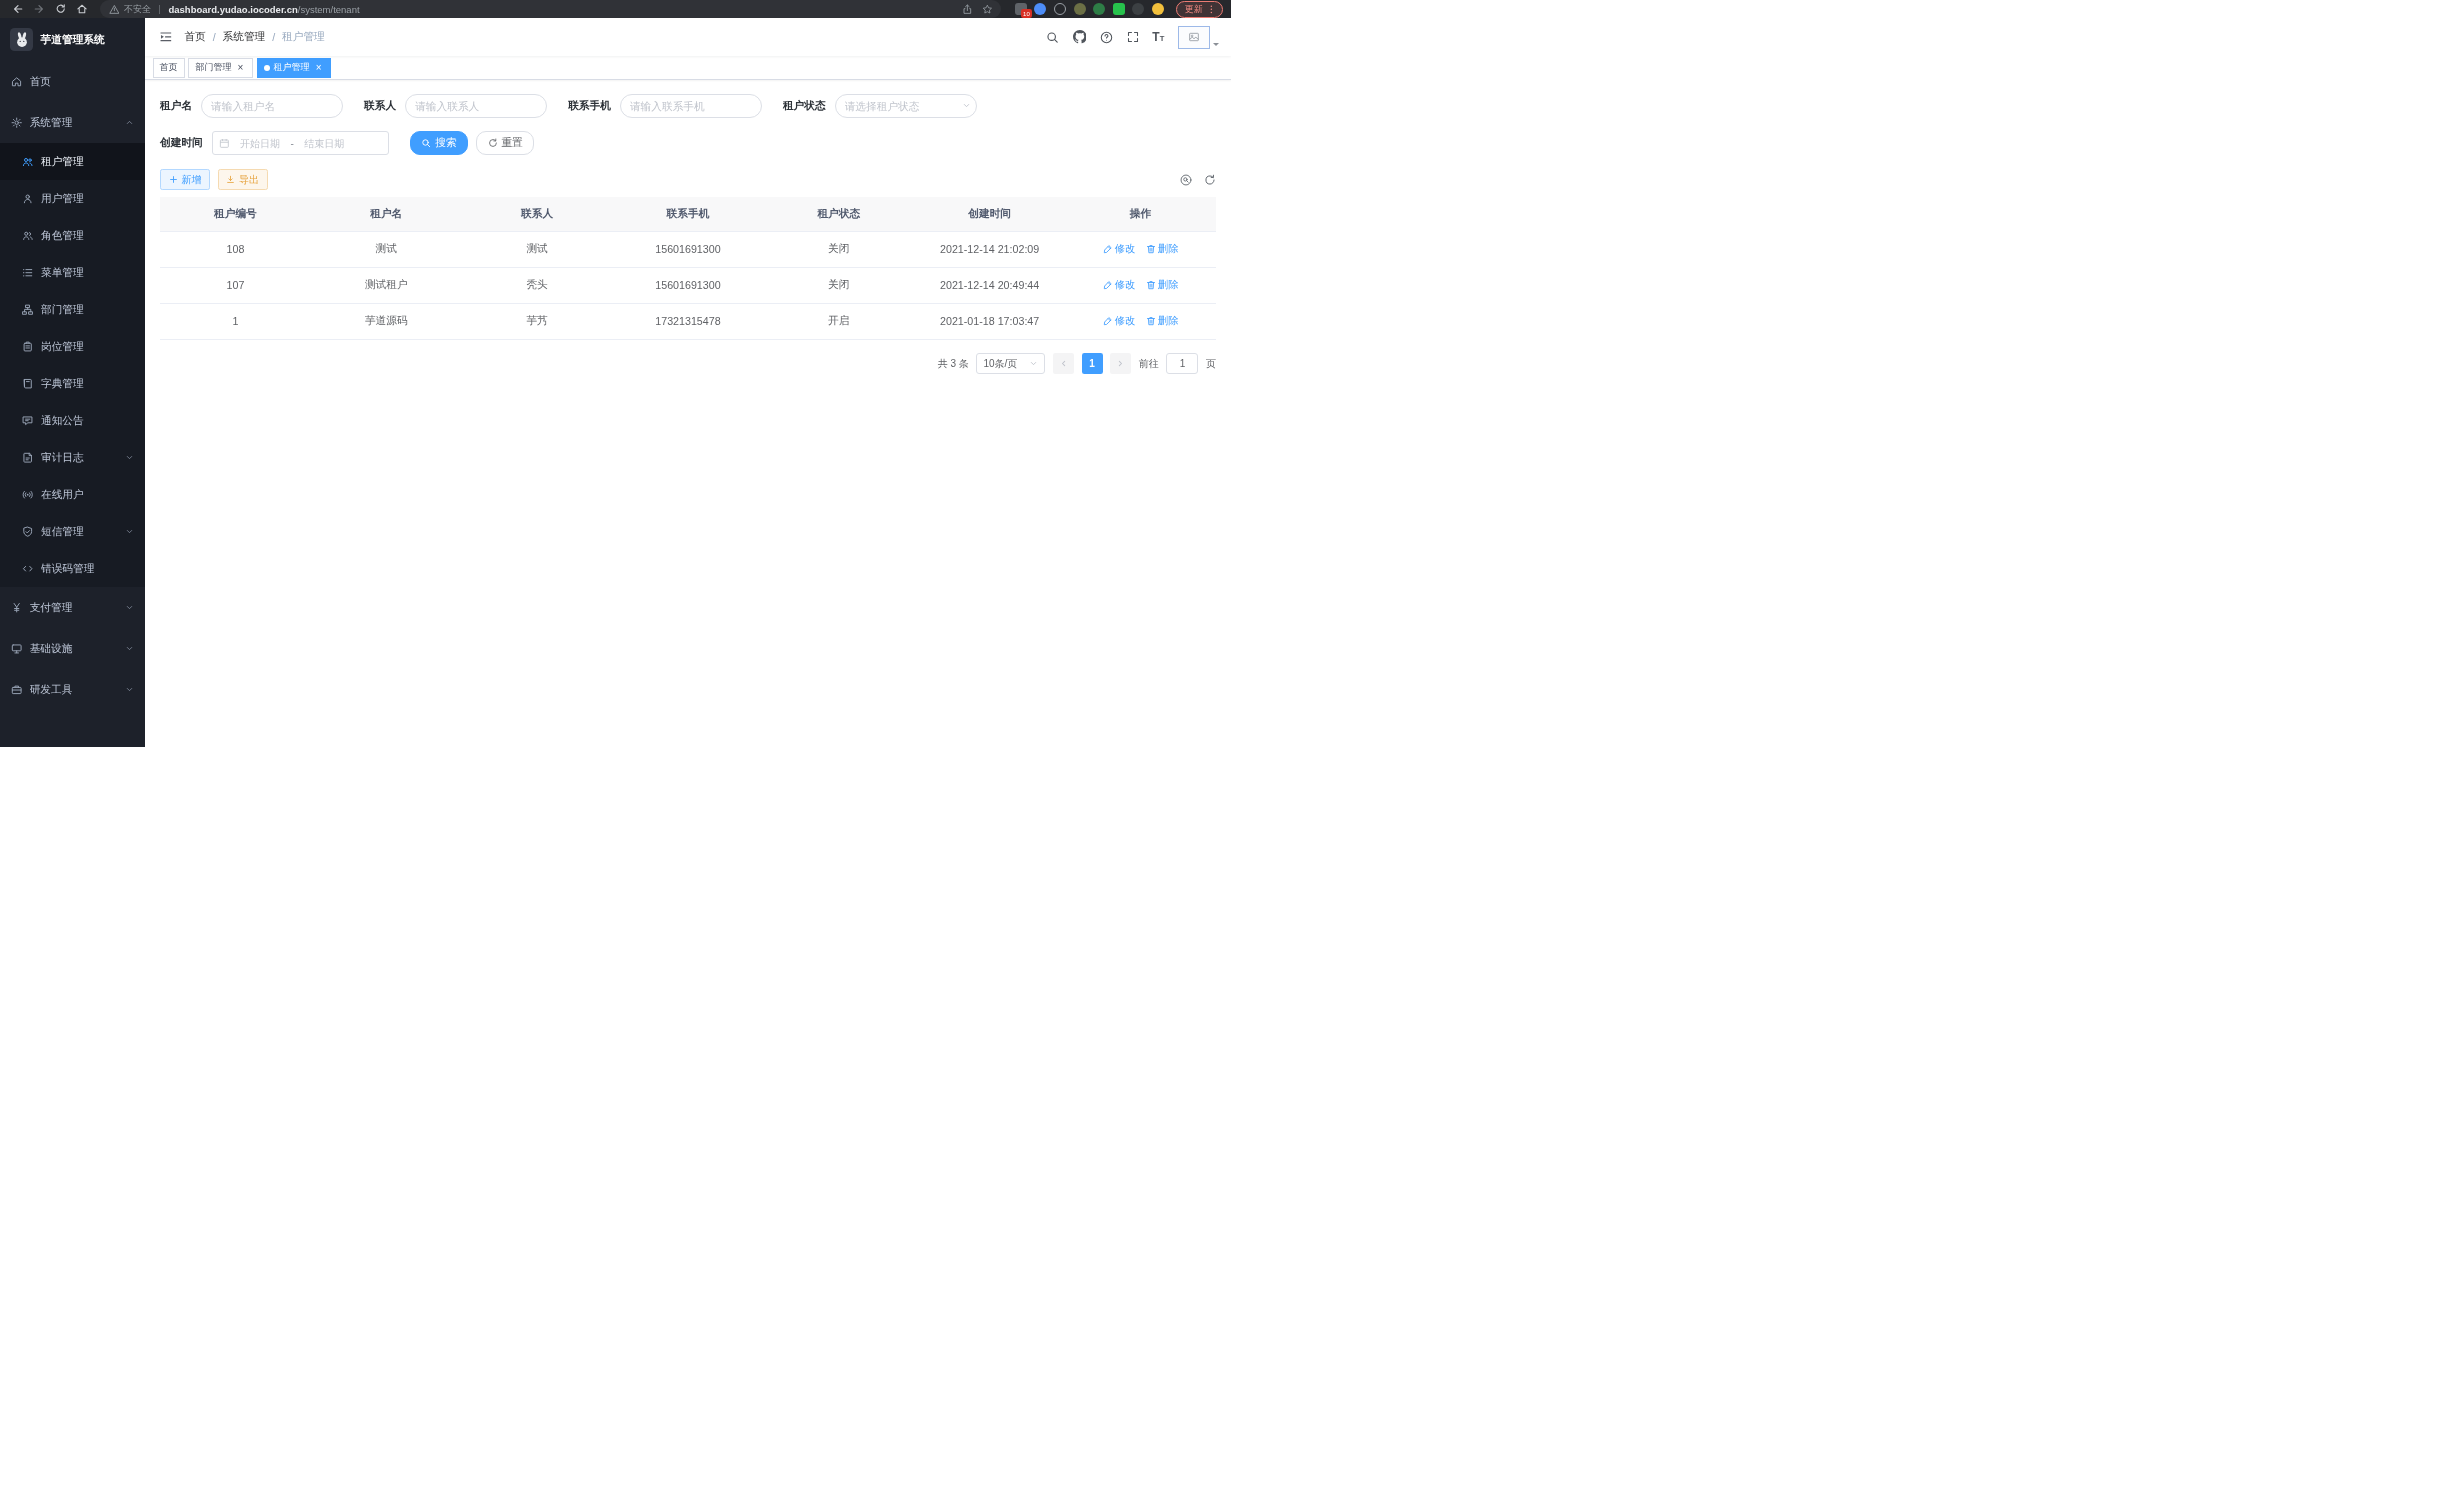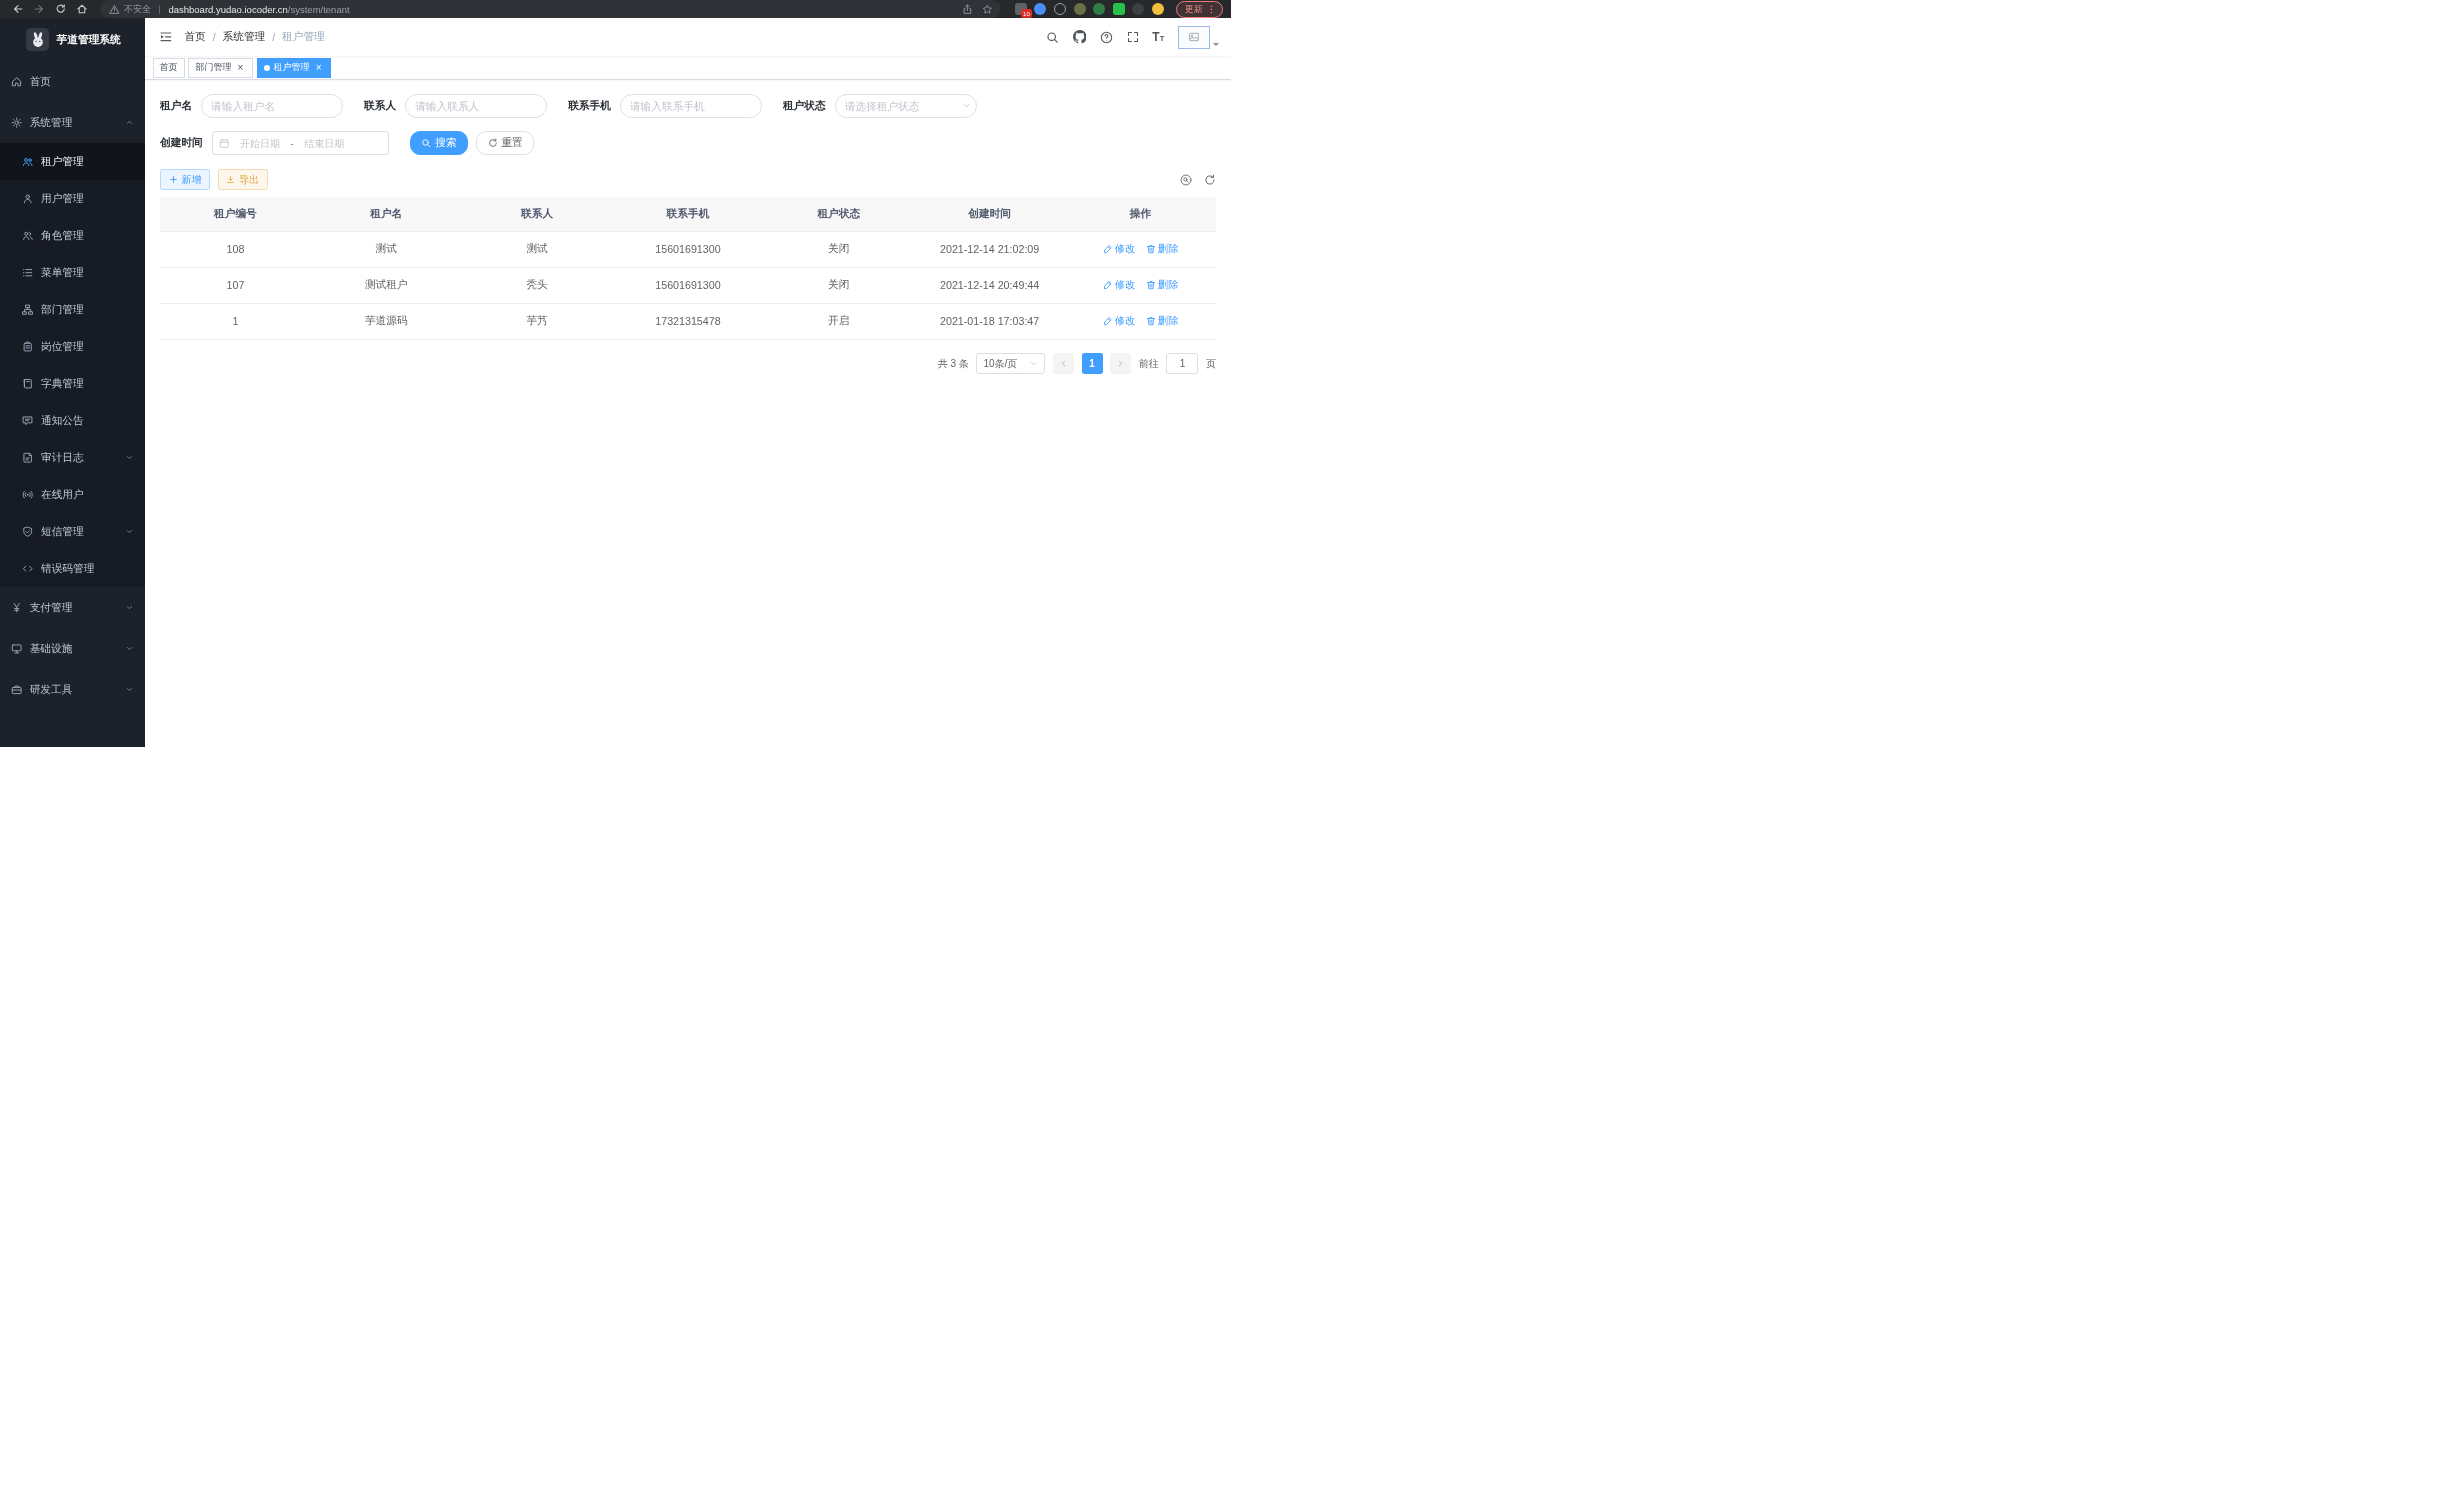--- a/index.html
+++ b/index.html
@@ -11,34 +11,34 @@
 
 
 .browser-bar{height:18px;flex:none;background:#26282c;display:flex;align-items:center;padding:0 7.6px;gap:1.5px;color:#c9ccd1}
 .bb-btn{width:20px;height:20px;border-radius:50%;display:flex;align-items:center;justify-content:center;flex:none;cursor:pointer}
 .bb-btn.dim{color:#6e7278}
 .omnibox{flex:1;height:18px;margin:0 6px;background:#303237;border-radius:9px;display:flex;align-items:center;padding:0 9px;gap:4.6px;min-width:0;cursor:text}
 .warn-ic{color:#9aa0a6;display:flex}
 .sec-label{color:#9aa0a6;font-size:9px;white-space:nowrap}
 .om-div{width:0.8px;height:9px;background:#5f6368;margin:0 3.8px}
 .url{font-size:9.5px;white-space:nowrap;overflow:hidden;flex:1;display:flex;align-items:center}
-.url .domain{color:#e8eaed;font-weight:400}
+.url .domain{color:#e8eaed;font-weight:700}
 .url .path{color:#9aa0a6}
 .om-right{display:flex;align-items:center;gap:9px;color:#9aa0a6}
 .ext-tray{display:flex;align-items:center;gap:7.6px;margin:0 6px}
 .ext{width:12px;height:12px;border-radius:50%;position:relative;flex:none;cursor:pointer}
 .ext.sq{border-radius:3px}
 .ext.ring{background:transparent;border:1.5px solid #9aa0a6}
 .ext-badge{position:absolute;right:-5.3px;bottom:-3px;background:#d93025;color:#fff;font-size:6px;font-style:normal;line-height:1;padding:1.5px 2.3px;border-radius:2.3px}
 .update-pill{height:17px;border:0.8px solid #ec7b73;background:rgba(236,123,115,.14);border-radius:8.4px;color:#f28b82;display:flex;align-items:center;gap:3.8px;padding:0 5.3px 0 7.6px;font-size:9px;margin-left:4.6px;cursor:pointer;white-space:nowrap}
 
 
 .app{flex:1;display:flex;min-height:0}
 .sidebar{width:145px;flex:none;background:#1d212a;display:flex;flex-direction:column;color:#bfc8d9;overflow:hidden}
-.logo-row{height:43px;flex:none;display:flex;align-items:center;gap:7.6px;padding:0 26px}
+.logo-row{height:43px;flex:none;display:flex;align-items:center;gap:7.6px;padding:0 10px}
 .logo-img{width:23px;height:23px;border-radius:4.6px;background:#343945;display:flex;align-items:center;justify-content:center;overflow:hidden;flex:none}
 .logo-title{color:#fff;font-weight:700;font-size:10.7px;white-space:nowrap}
 .menu{flex:1;overflow:hidden}
 .menu-item{height:41px;display:flex;align-items:center;gap:7.6px;padding:0 10.7px;font-size:10.7px;cursor:pointer;white-space:nowrap}
 .menu-item.sub{height:37px;padding-left:22px;background:#171b23}
 .menu-item.active{background:#11141b;color:#eef3fa}
 .menu-item.active .mi-ic{color:#409eff}
 .mi-ic{flex:none;display:flex;color:#98a3b5}
 .mi-label{flex:1;overflow:hidden;text-overflow:ellipsis}
 .chev{flex:none;color:#8a93a5;display:flex}

